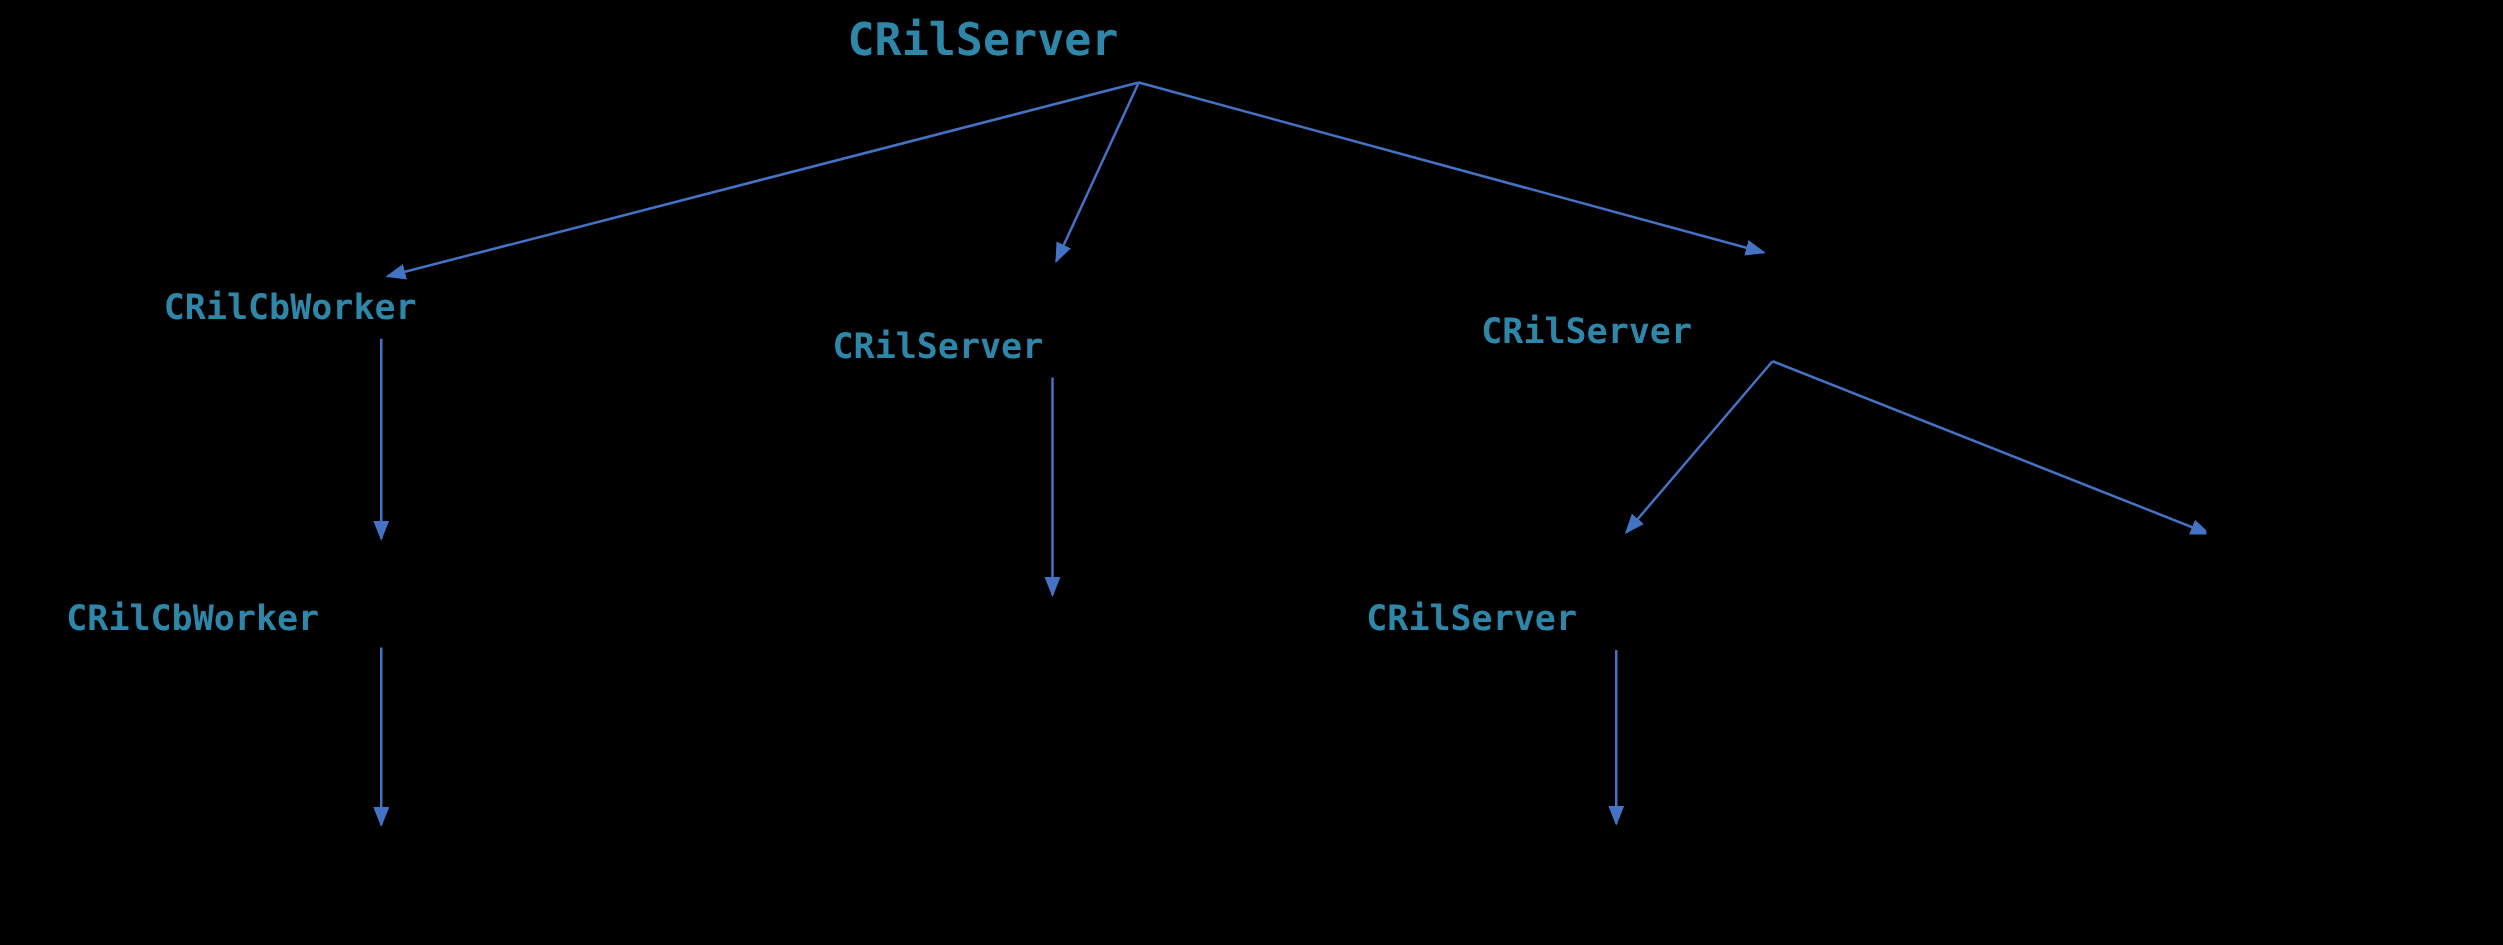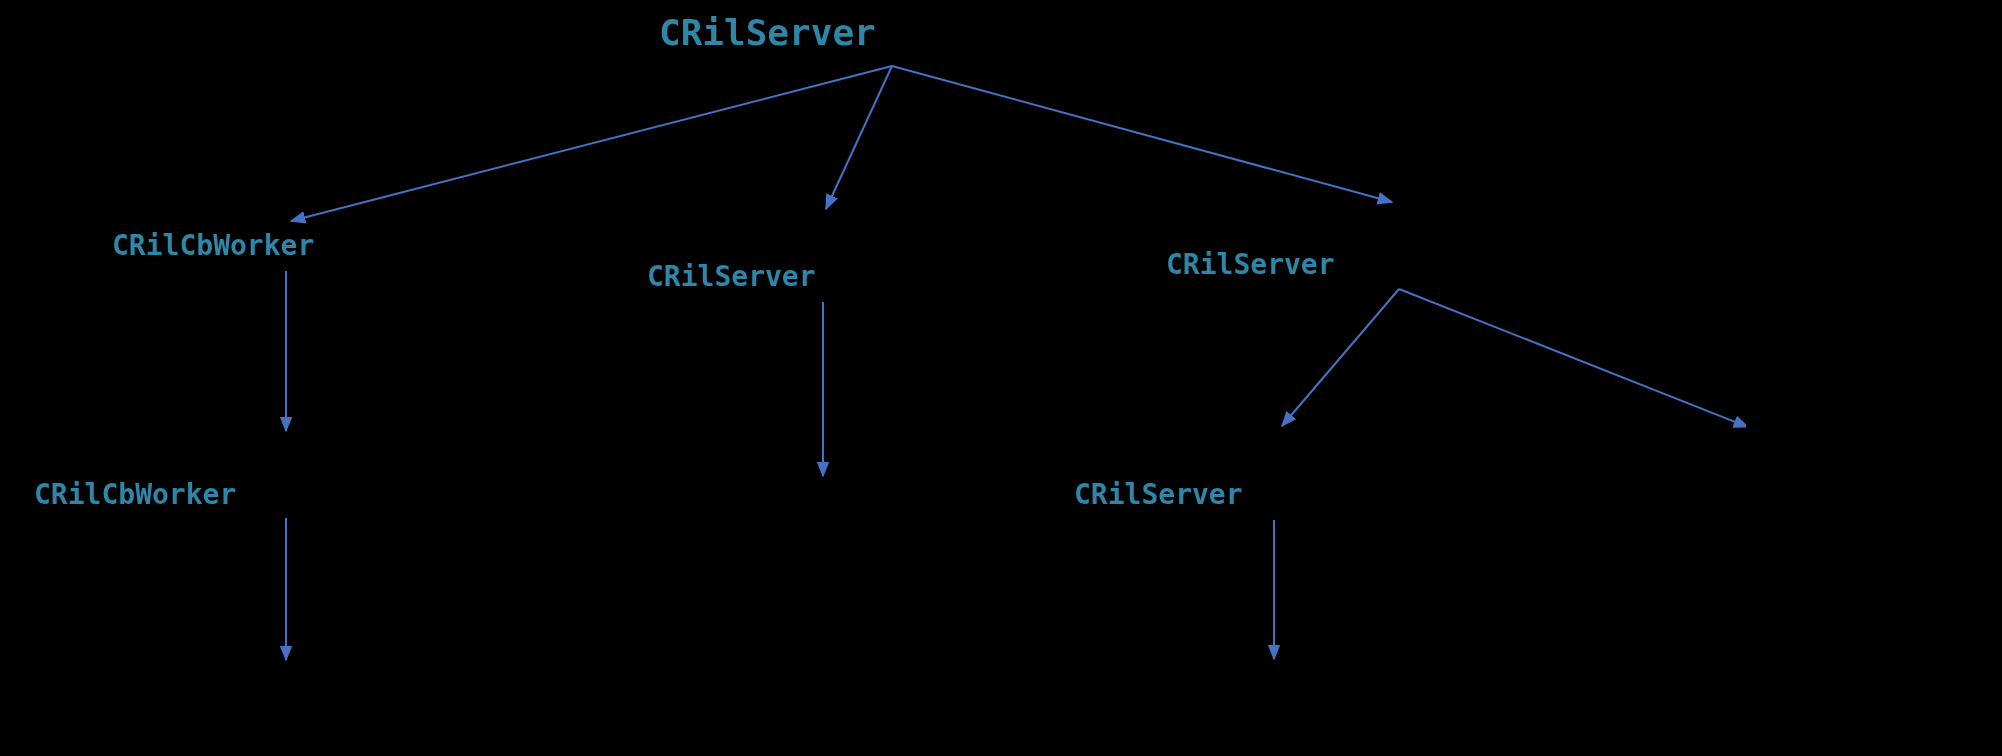--- a/index.html
+++ b/index.html
@@ -7,20 +7,21 @@
     padding: 0;
     background: #000000;
   }
   .canvas {
     position: relative;
     width: 1746px;
     height: 756px;
     background: var(--bg-color, #000000);
     overflow: hidden;
     font-family: "DejaVu Sans Mono", monospace;
+    margin-left: 19px;
   }
   .edge-layer {
     position: absolute;
     left: 0;
     top: 0;
     width: 2002px;
     height: 756px;
   }
   .edge {
     stroke: var(--arrow-color, #4472C4);

